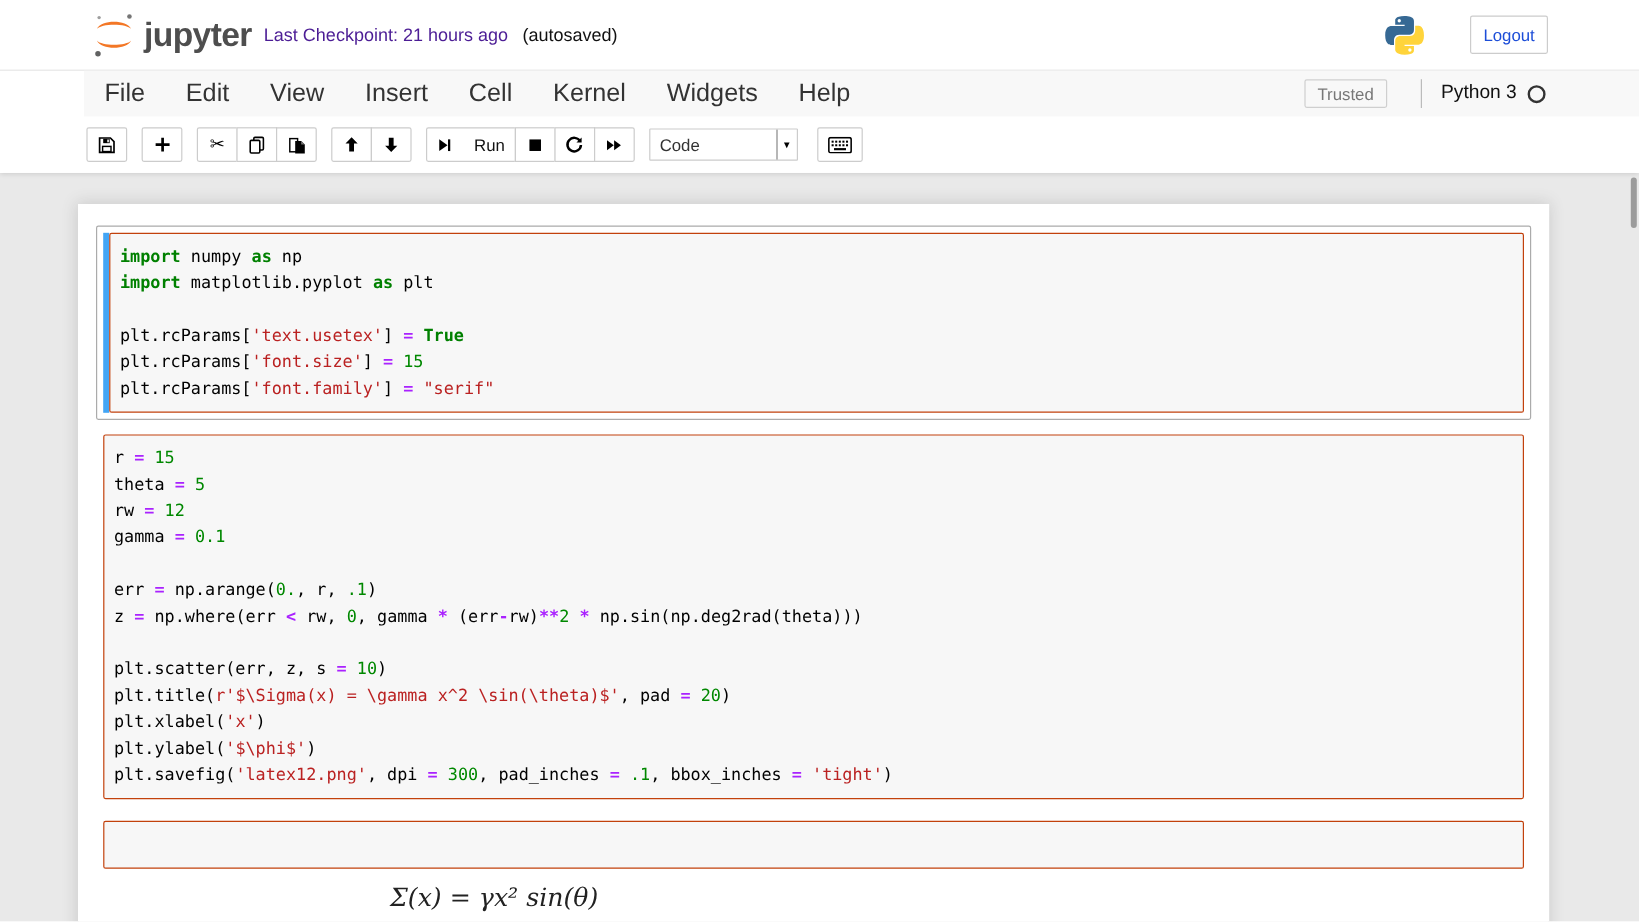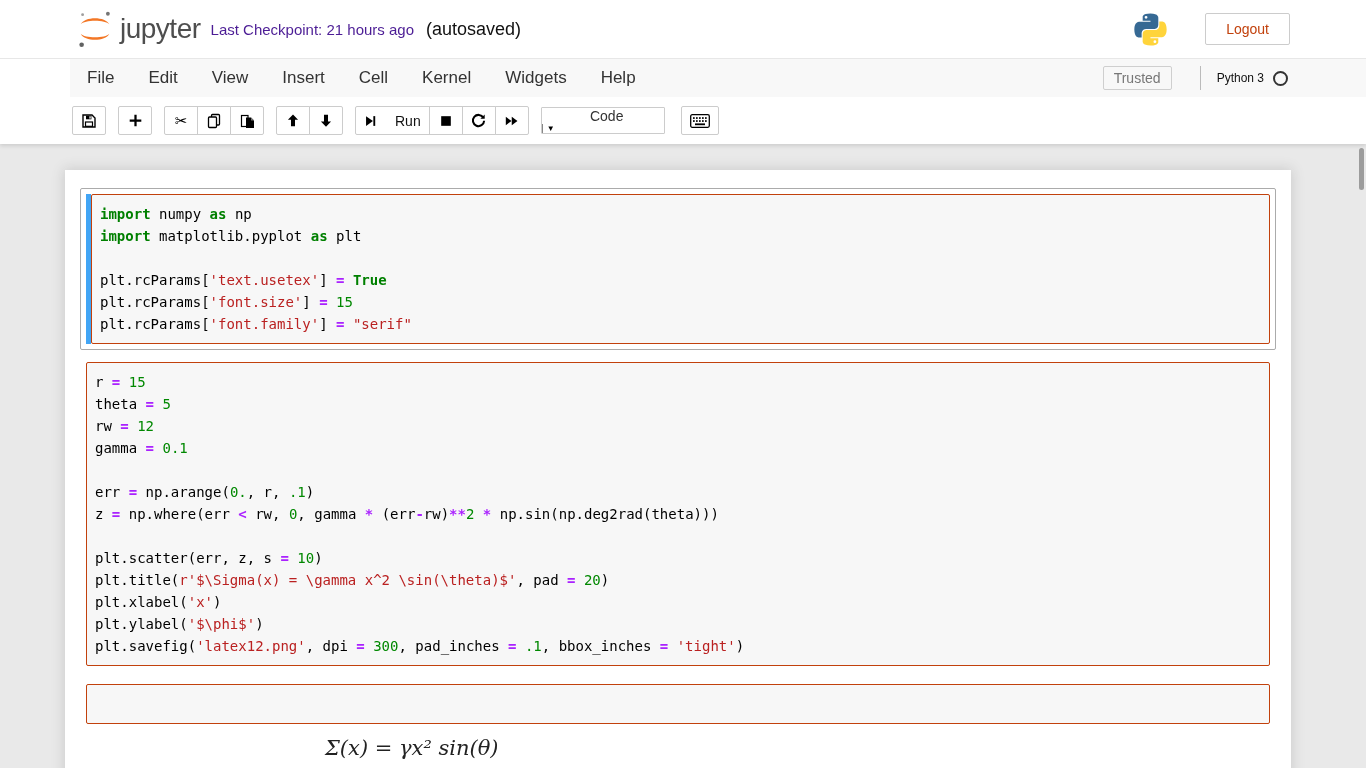--- a/index.html
+++ b/index.html
@@ -10,50 +10,50 @@
     --sel:#42A5F5; --kw:#008000; --num:#080; --str:#BA2121; --op:#AA22FF;
     --orange:#F37726; --border:#cccccc;
   }
 
   
   #header { background:#fff; position:relative; z-index:5;
             box-shadow:0 2px 4px rgba(0,0,0,.12); }
 
   .logo-row { height:58px; display:flex; align-items:center; padding:0 76px 0 74px; }
   .jp-logo { display:flex; align-items:center; cursor:pointer; }
-  .jp-wordmark { font-size:28px; color:#4e4e4e; margin-left:4px; letter-spacing:-0.5px; }
+  .jp-wordmark { font-size:28px; color:#4e4e4e; margin-left:4px; letter-spacing:-0.5px;font-weight:bold; }
   .nb-title { font-size:23px; color:#111; margin-left:22px; cursor:pointer; }
   .chk { font-size:15px; color:#4c1d95; margin-left:10px; }
-  .autosaved { font-size:18px; color:#111; margin-left:12px; }
+  .autosaved { font-size:15px; color:#111; margin-left:12px; }
   .logo-row .right { margin-left:auto; display:flex; align-items:center; }
   .logout-btn { margin-left:36px; border:1px solid var(--border); background:#fff;
-                border-radius:2px; padding:7px 20px; font-size:14px; color:#c2410c; cursor:pointer; }
+                border-radius:2px; padding:7px 10px; font-size:14px; color:#1d4ed8; cursor:pointer; }
 
   .menu-row { height:39px; border-top:1px solid #e7e7e7; background:#fff; display:flex; }
   .menu-inner { margin-left:70px; flex:1; background:#f8f8f8; display:flex;
                 align-items:center; padding-right:78px; }
-  .menu-item { font-size:17px; color:#333; padding:0 17px; line-height:38px; cursor:pointer; }
+  .menu-item { font-size:21px; color:#333; padding:0 17px; line-height:38px; cursor:pointer; }
   .trusted { margin-left:auto; border:1px solid #cfcfcf; border-radius:2px; color:#777;
              font-size:14px; padding:3px 10px; background:#f8f8f8; cursor:pointer; }
   .menu-divider { width:1px; height:24px; background:#bbb; margin:0 16px 0 28px; }
-  .kernel-name { font-size:12px; color:#111;text-align:center; }
+  .kernel-name { font-size:16px; color:#111;text-align:center; }
   .kernel-ind { width:15px; height:15px; border:2px solid #333; border-radius:50%;
                 margin-left:9px; display:inline-block; }
 
   .toolbar-row { height:47px; display:flex; align-items:center; padding-left:72px; background:#fff; }
   .tb-group { display:flex; margin-right:12px; }
   .tb-btn { height:29px; min-width:34px; background:#fff; border:1px solid var(--border);
             border-radius:2px; display:flex; align-items:center; justify-content:center;
             padding:0 8px; cursor:pointer; color:#000; }
   .tb-group .tb-btn + .tb-btn { margin-left:-1px; border-top-left-radius:0; border-bottom-left-radius:0; }
   .tb-group .tb-btn:not(:last-child){ border-top-right-radius:0; border-bottom-right-radius:0; }
   .run-label { font-size:14px; color:#111; margin-left:18px; }
   .cut-glyph { font-size:15px; line-height:1; }
   .cell-type-select { width:124px; height:27px; border:1px solid var(--border); border-radius:1px;
-            background:#fff; display:flex; align-items:center; margin-right:16px; cursor:pointer;flex-direction:column; }
+            background:#fff; display:flex; align-items:center; margin-right:16px; cursor:pointer; }
   .cell-type-select .val { flex:1; font-size:14px; color:#333; padding-left:8px; }
   .cell-type-select .arrow { width:17px; align-self:stretch; border-left:1px solid #888;
             display:flex; align-items:center; justify-content:center; font-size:8px; color:#000; }
 
   
   #site { height:624px; background:#e9e9e9; position:relative; overflow:hidden; }
   .scroll-thumb { position:absolute; right:2px; top:4px; width:5px; height:42px;
                   background:#9c9c9c; border-radius:3px; cursor:pointer; }
   #notebook-container { width:1226px; margin:26px 0 0 65px; background:#fff; min-height:620px;
                   box-shadow:0 0 12px 1px rgba(87,87,87,.2); padding:18px 15px 40px 15px; }

